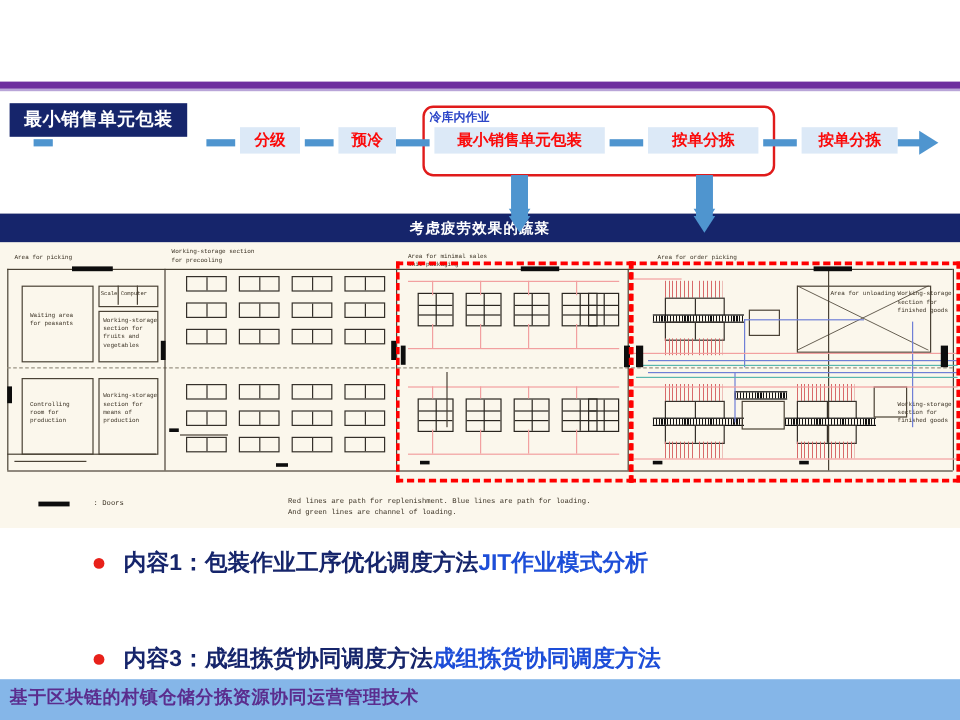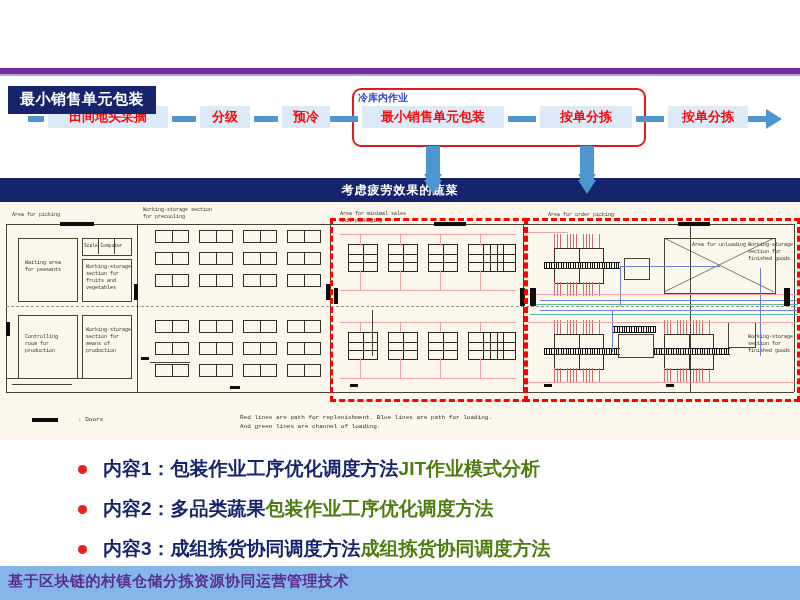--- a/index.html
+++ b/index.html
@@ -230,21 +230,21 @@
     background: #e8211a;
     margin-right: 16px;
     flex: 0 0 auto;
   }
   .bullet-text {
     font-size: 19px;
     font-weight: bold;
     color: #16256b;
     white-space: nowrap;
   }
-  .bullet-text .hl { color: #4d7c0f; }
+  .bullet-text .hl { color: #1d4ed8; }
 
   
   .footer {
     position: absolute; left: 0; top: 566px;
     width: 800px; height: 34px;
     background: #85b6e8;
   }
   .footer-text {
     position: absolute; left: 8px; top: 6px;
     color: #5b2d8e;
@@ -270,21 +270,20 @@
 
     <div class="fconn" style="left:28px;  top:38px; width:16px;"></div>
     <div class="fconn" style="left:172px; top:38px; width:24px;"></div>
     <div class="fconn" style="left:254px; top:38px; width:24px;"></div>
     <div class="fconn" style="left:330px; top:38px; width:28px;"></div>
     <div class="fconn" style="left:508px; top:38px; width:28px;"></div>
     <div class="fconn" style="left:636px; top:38px; width:28px;"></div>
     <div class="fconn" style="left:748px; top:38px; width:20px;"></div>
     <div class="farrow" style="left:766px; top:31px;"></div>
 
-    <div class="fbox" style="left:48px;  top:28px; width:120px;">田间地头采摘</div>
     <div class="fbox" style="left:200px; top:28px; width:50px;">分级</div>
     <div class="fbox" style="left:282px; top:28px; width:48px;">预冷</div>
     <div class="fbox" style="left:540px; top:28px; width:92px;">按单分拣</div>
     <div class="fbox" style="left:362px; top:28px; width:142px;">最小销售单元包装</div>
     <div class="fbox" style="left:668px; top:28px; width:80px;">按单分拣</div>
 
     <div class="darrow" style="left:424px; top:68px;">
       <div class="shaft"></div>
         <div class="head"></div>
     </div>
@@ -542,24 +541,20 @@
       <div class="legend-text" style="left:240px; top:211px;">Red lines are path for replenishment. Blue lines are path for loading.
 And green lines are channel of loading.</div>
     </div>
   </div>
 
   <div class="bullets">
     <div class="bullet-row" style="top:10px;">
       <div class="bullet-dot"></div>
       <div class="bullet-text"><span>内容1：包装作业工序优化调度方法</span><span class="hl">JIT作业模式分析</span></div>
     </div>
-    <div class="bullet-row" style="top:50px;">
-      <div class="bullet-dot"></div>
-      <div class="bullet-text"><span>内容2：多品类蔬果</span><span class="hl">包装作业工序优化调度方法</span></div>
-    </div>
     <div class="bullet-row" style="top:90px;">
       <div class="bullet-dot"></div>
       <div class="bullet-text"><span>内容3：成组拣货协同调度方法</span><span class="hl">成组拣货协同调度方法</span></div>
     </div>
   </div>
 
   <div class="footer">
     <div class="footer-text">基于区块链的村镇仓储分拣资源协同运营管理技术</div>
   </div>
 

